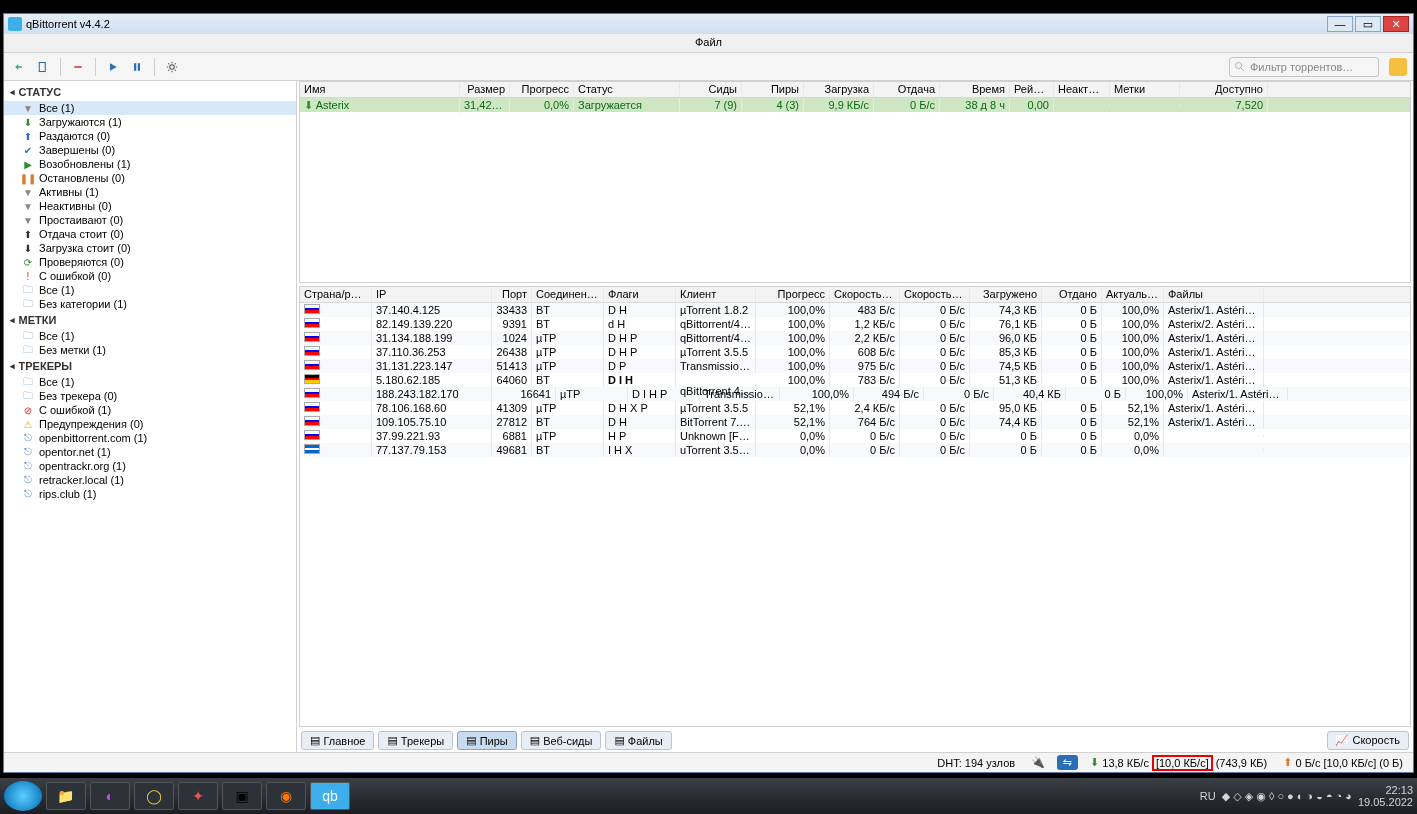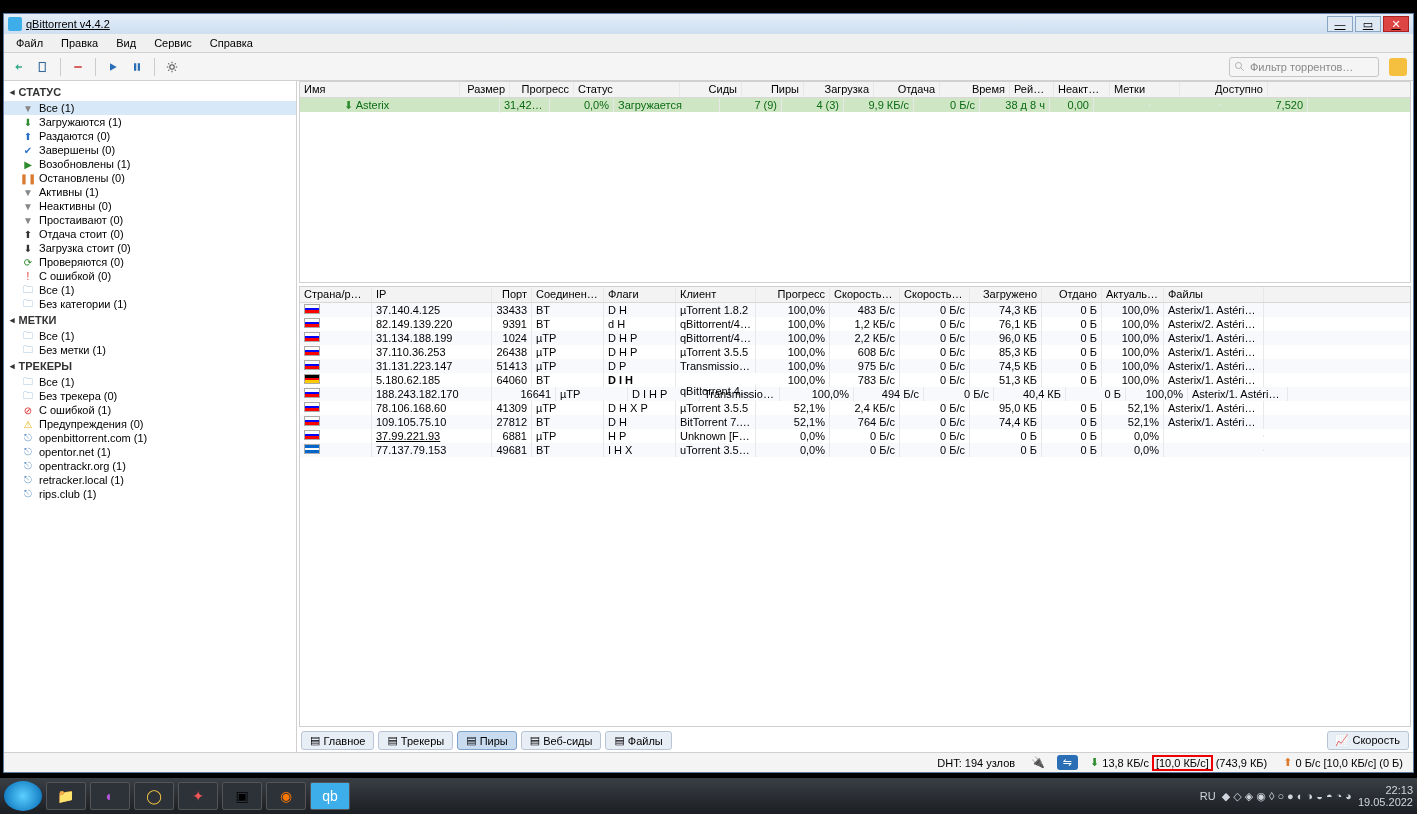--- a/index.html
+++ b/index.html
@@ -1,23 +1,23 @@
 <!DOCTYPE html>
 <html><head>
 <meta charset="utf-8">
 <style>
 * { margin:0; padding:0; box-sizing:border-box; font-family:"Segoe UI",Tahoma,sans-serif; font-size:11px; }
 body { background:#000; width:1417px; height:814px; overflow:hidden; position:relative; }
 .win { position:absolute; left:3px; top:13px; width:1411px; height:760px; background:#fff; border:1px solid #5a7aa0; display:flex; flex-direction:column; }
-.titlebar { height:20px; background:linear-gradient(#e3edf8,#cfdff1); display:flex; align-items:center; padding:0 4px;text-decoration:underline; }
+.titlebar { height:20px; background:linear-gradient(#e3edf8,#cfdff1); display:flex; align-items:center; padding:0 4px; }
 .titlebar .logo { width:14px; height:14px; background:#3daee9; border-radius:2px; margin-right:4px; }
 .titlebar .spacer { flex:1; }
 .winbtn { width:26px; height:16px; margin-left:2px; border:1px solid #8aa5c2; background:#dfe9f4; display:flex; align-items:center; justify-content:center; cursor:pointer; }
 .winbtn.close { background:#d44; color:#fff; border-color:#a22; }
-.menubar { height:19px; background:#f0f0f0; border-bottom:1px solid #d0d0d0; display:flex; align-items:center; padding:0 4px; gap:2px; }
+.menubar { height:19px; background:#f0f0f0; border-bottom:1px solid #d0d0d0; display:flex; align-items:center; padding:0 4px; gap:12px;flex-direction:column; }
 .menubar span { padding:2px 8px; cursor:pointer; }
 .toolbar { height:28px; background:#f5f5f5; border-bottom:1px solid #d0d0d0; display:flex; align-items:center; padding:0 6px; gap:6px; }
 .toolbar .tbtn { width:18px; height:18px; display:flex; align-items:center; justify-content:center; cursor:pointer; color:#333; }
 .toolbar .sep { width:1px; height:18px; background:#ccc; margin:0 2px; }
 .toolbar .search { margin-left:auto; width:150px; height:20px; border:1px solid #c5c5c5; border-radius:3px; padding:0 4px; display:flex; align-items:center; color:#888; }
 .toolbar .lock { width:18px; height:18px; background:#f5c040; border-radius:3px; margin-left:4px; }
 .body { flex:1; display:flex; overflow:hidden; }
 .sidebar { width:293px; background:#fff; border-right:1px solid #d0d0d0; overflow-y:auto; padding:2px 0; }
 .sidecat { font-weight:bold; padding:3px 6px; display:flex; align-items:center; gap:4px; color:#333; }
 .sidecat::before { content:"◂"; font-size:9px; }
@@ -25,21 +25,21 @@
 .sideitem.sel { background:#d7e8f8; }
 .sico { width:12px; height:12px; display:inline-flex; align-items:center; justify-content:center; font-size:10px; }
 .main { flex:1; display:flex; flex-direction:column; overflow:hidden; }
 .grid { border:1px solid #d0d0d0; margin:0 2px; background:#fff; overflow:auto; }
 .grid.top { height:202px; }
 .grid.mid { flex:1; margin-top:3px; }
 .ghead { display:flex; background:#f3f3f3; border-bottom:1px solid #d8d8d8; height:16px; position:sticky; top:0; }
 .ghead .col, .grow .col { padding:1px 4px; border-right:1px solid #e8e8e8; white-space:nowrap; overflow:hidden; text-overflow:ellipsis; }
 .grow { display:flex; height:14px; align-items:center; }
 .grow:nth-child(even){ background:#f7f9fc; }
-.grow.sel { background:#cfe6c5;padding-left:40px; }
+.grow.sel { background:#cfe6c5; }
 .grow.sel .col { color:#0a6b12; }
 .tabs { display:flex; gap:4px; padding:4px 4px 2px 4px; align-items:center; }
 .tab { border:1px solid #b9c5d3; background:#e8eef6; padding:2px 8px; border-radius:3px; cursor:pointer; display:flex; align-items:center; gap:3px; }
 .tab.active { background:#c9dbef; border-color:#7fa3cb; }
 .tab.rt { margin-left:auto; }
 .statusbar { height:20px; border-top:1px solid #d0d0d0; background:#f4f4f4; display:flex; align-items:center; padding:0 6px; gap:8px; }
 .statusbar .spacer{flex:1;}
 .statusbar .seg { padding:0 4px; display:flex; align-items:center; gap:3px; }
 .redbox { border:2px solid #e00; padding:0 2px; }
 .taskbar { position:absolute; left:0; bottom:0; width:1417px; height:36px; background:linear-gradient(#3a3f46,#1b1e22); display:flex; align-items:center; padding:0 4px; gap:4px; }
@@ -405,21 +405,21 @@
             <div class="col r" style="width: 74px;">52,1%</div>
             <div class="col r" style="width: 70px;">764 Б/с</div>
             <div class="col r" style="width: 70px;">0 Б/с</div>
             <div class="col r" style="width: 72px;">74,4 КБ</div>
             <div class="col r" style="width: 60px;">0 Б</div>
             <div class="col r" style="width: 62px;">52,1%</div>
             <div class="col" style="width: 100px;">Asterix/1. Astéri…</div>
           </div>
           <div class="grow">
             <div class="col" style="width: 72px;"><span style="display:inline-block;width:16px;height:10px;background:linear-gradient(#fff 33%,#00f 33% 66%,#f00 66%);border:1px solid #aaa"></span></div>
-            <div class="col" style="width: 120px; text-decoration: underline;">37.99.221.93</div>
+            <div class="col" style="width: 120px;">37.99.221.93</div>
             <div class="col r" style="width: 40px;">6881</div>
             <div class="col" style="width: 72px;">µTP</div>
             <div class="col" style="width: 72px;">H P</div>
             <div class="col" style="width: 80px;">Unknown [FD6j…</div>
             <div class="col r" style="width: 74px;">0,0%</div>
             <div class="col r" style="width: 70px;">0 Б/с</div>
             <div class="col r" style="width: 70px;">0 Б/с</div>
             <div class="col r" style="width: 72px;">0 Б</div>
             <div class="col r" style="width: 60px;">0 Б</div>
             <div class="col r" style="width: 62px;">0,0%</div>

